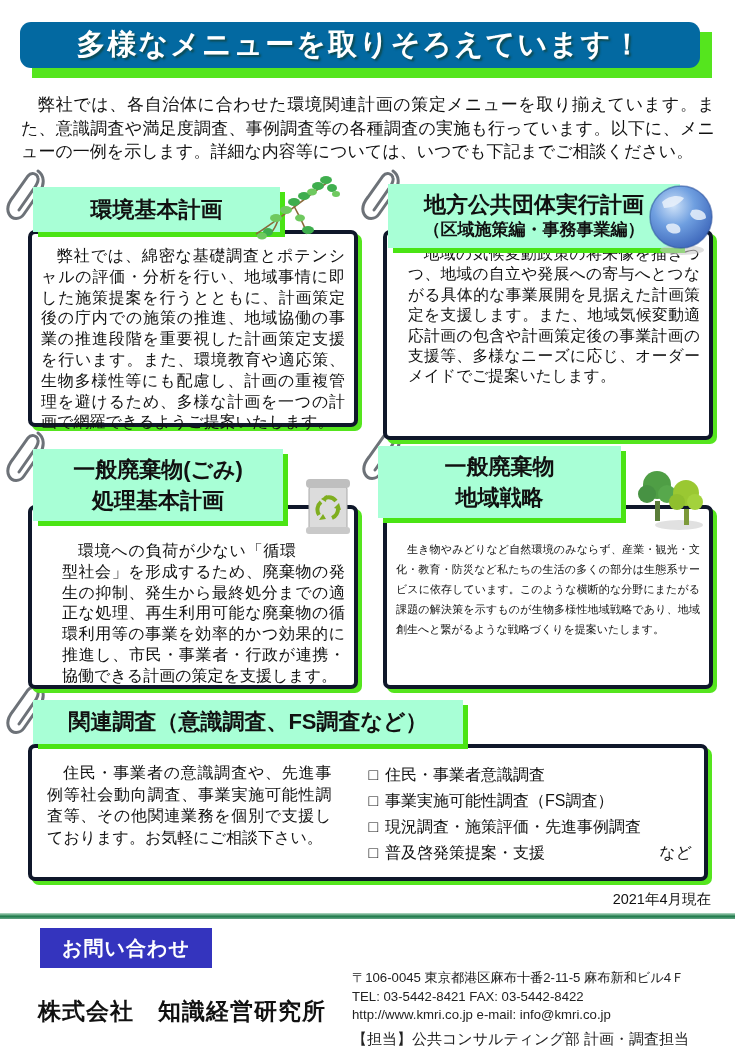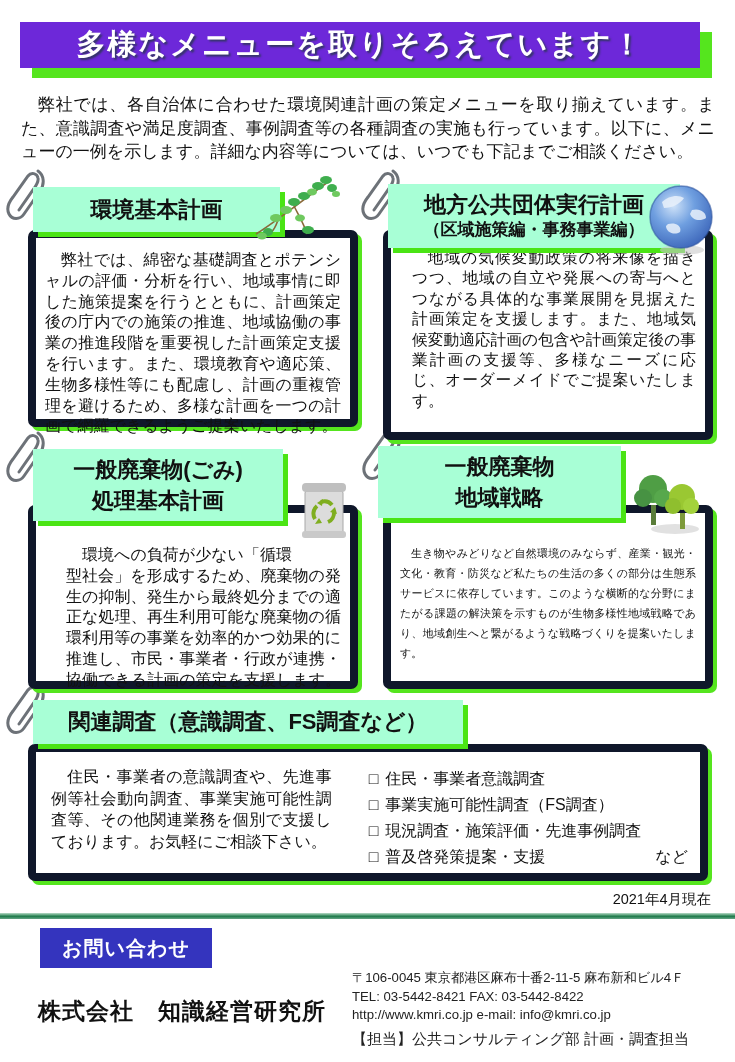--- a/index.html
+++ b/index.html
@@ -7,37 +7,37 @@
   .page {
     position:relative; width:735px; height:1062px; margin:0 auto;
     background:#ffffff; overflow:hidden;
     font-family:"Liberation Sans", sans-serif; color:#1a1a1a;
   }
 
   
   .banner-shadow { position:absolute; left:32px; top:32px; width:680px; height:46px; background:#55e51e; }
   .banner {
     position:absolute; left:20px; top:22px; width:680px; height:46px;
-    background:#6d28d9; display:flex; align-items:center; justify-content:center;
+    background:#0369a1; display:flex; align-items:center; justify-content:center;border-radius:11px;
   }
   .banner h1 {
     color:#ffffff; font-size:29px; font-weight:bold; letter-spacing:2px;
     text-shadow:2px 2px 2px rgba(20,60,40,0.65);
   }
 
   
   .intro {
     position:absolute; left:21px; top:93px; width:694px;
     font-size:17px; line-height:23.5px; text-align:justify; text-indent:1em; color:#111;
   }
 
   
   .card-box {
     position:absolute; background:#fff;
-    border:8px solid #0f172a; border-radius:7px;
+    border:4px solid #0f172a; border-radius:7px;
     box-shadow:4px 4px 0 #55e51e;
   }
   .card-box p {
     font-size:16px; line-height:20.8px; text-align:justify; text-indent:1em; color:#111;
     padding:0 9px;
   }
   .card-head {
     position:absolute; background:#a8ffd6; box-shadow:5px 5px 0 #4ae414;
     display:flex; flex-direction:column; align-items:center; justify-content:center;
     text-align:right;

